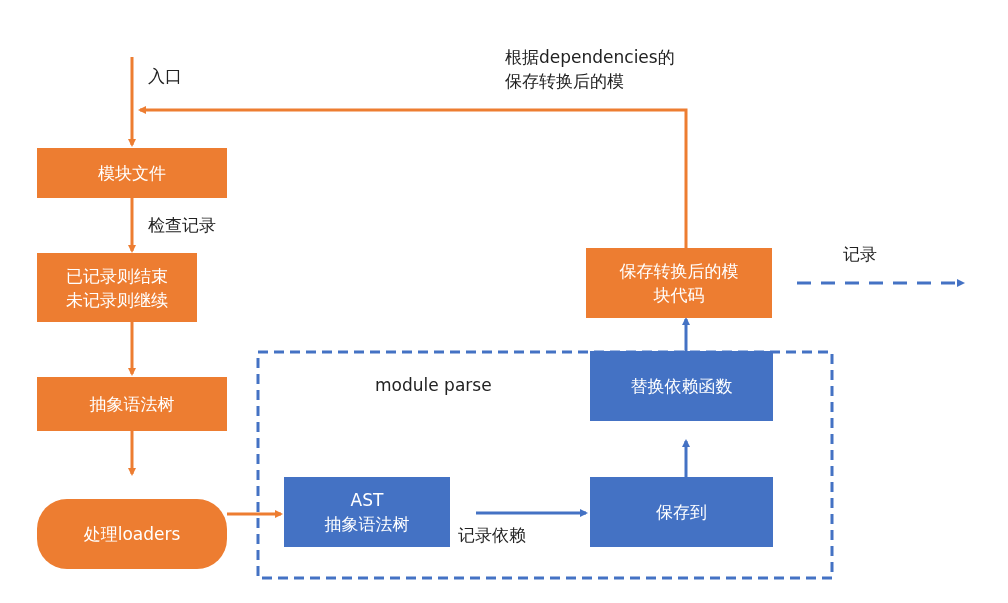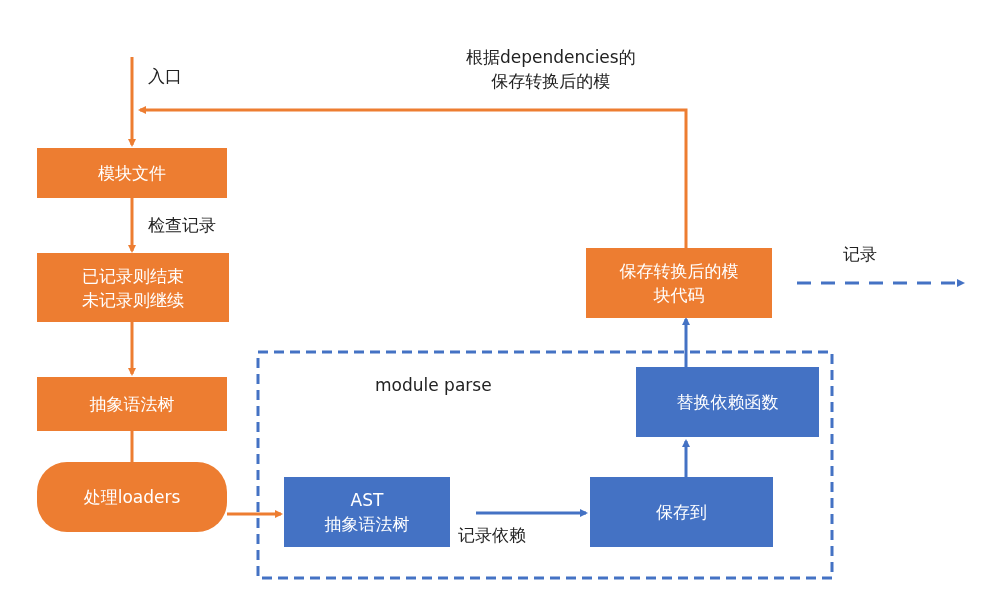--- a/index.html
+++ b/index.html
@@ -39,32 +39,32 @@
   <line x1="686" y1="477" x2="686" y2="441" stroke="#4472C4" stroke-width="3" marker-end="url(#arrB)"></line>
   <line x1="686" y1="368" x2="686" y2="319" stroke="#4472C4" stroke-width="3" marker-end="url(#arrB)"></line>
   <line x1="797" y1="283" x2="963" y2="283" stroke="#4472C4" stroke-width="3" stroke-dasharray="14,10" marker-end="url(#arrB)"></line>
 </svg>
 
 <div class="box orange" style="left:37px;top:148px;width:190px;height:50px;">
   <div>
       <span class="line">模块文件</span>
     </div>
 </div>
-<div class="box orange" style="left:37px;top:253px;width:192px;height:69px;justify-content:center;">
+<div class="box orange" style="left:37px;top:253px;width:160px;height:69px;justify-content:center;">
   <div>
     <span class="line">已记录则结束</span>
     <span class="line">未记录则继续</span>
   </div>
 </div>
 <div class="box orange" style="left:37px;top:377px;width:190px;height:54px;">
   <div>
       <span class="line">抽象语法树</span>
     </div>
 </div>
-<div class="box orange" style="left:37px;top:462px;width:190px;height:70px;border-radius:30px;">
+<div class="box orange" style="left:37px;top:499px;width:190px;height:70px;border-radius:30px;">
   <div>
       <span class="line">处理loaders</span>
     </div>
 </div>
 <div class="box orange" style="left:586px;top:248px;width:186px;height:70px;">
   <div>
     <span class="line">保存转换后的模</span>
     <span class="line">块代码</span>
   </div>
 </div>
@@ -73,27 +73,27 @@
   <div>
     <span class="line">AST</span>
     <span class="line">抽象语法树</span>
   </div>
 </div>
 <div class="box blue" style="left:590px;top:477px;width:183px;height:70px;">
   <div>
     <span class="line">保存到</span>
   </div>
 </div>
-<div class="box blue" style="left:590px;top:367px;width:183px;height:70px;margin-left:46px;">
+<div class="box blue" style="left:590px;top:351px;width:183px;height:70px;">
   <div>
       <span class="line">替换依赖函数</span>
     </div>
 </div>
 
 <div class="label" style="left:148px;top:64px;">入口</div>
 <div class="label" style="left:148px;top:213px;">检查记录</div>
-<div class="label" style="left:466px;top:45px;text-align:center;">
+<div class="label" style="left:505px;top:45px;">
   <span class="line">根据dependencies的</span>
   <span class="line">保存转换后的模</span>
 </div>
 <div class="label" style="left:843px;top:242px;">记录</div>
 <div class="label" style="left:375px;top:373px;">module parse</div>
 <div class="label" style="left:458px;top:523px;">记录依赖</div>
 
 </body></html>

